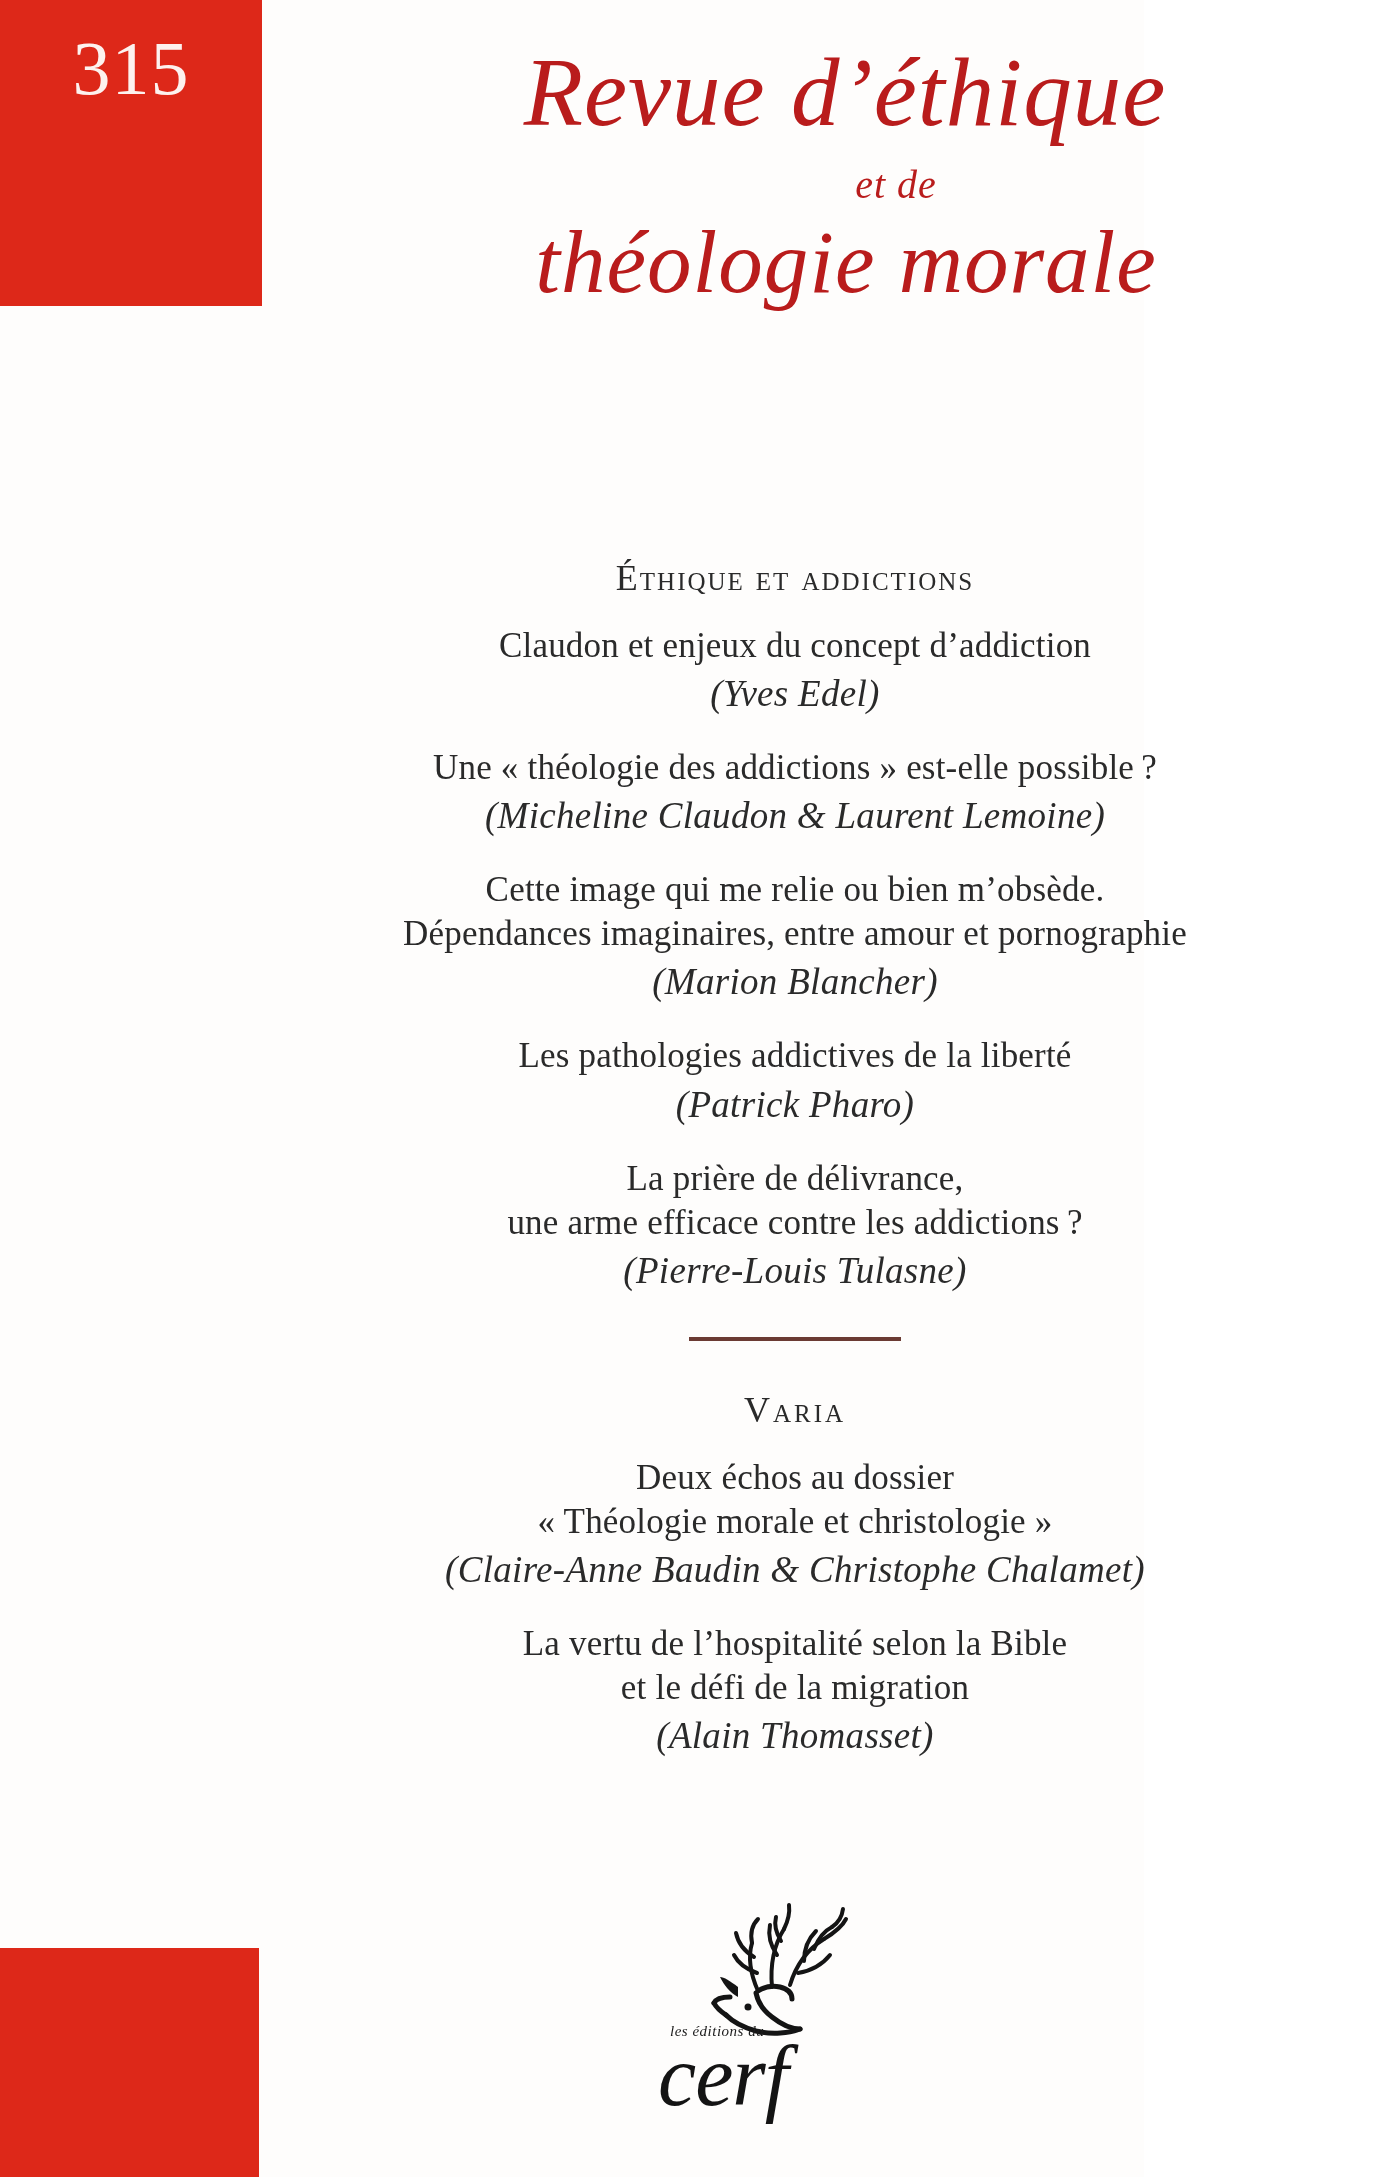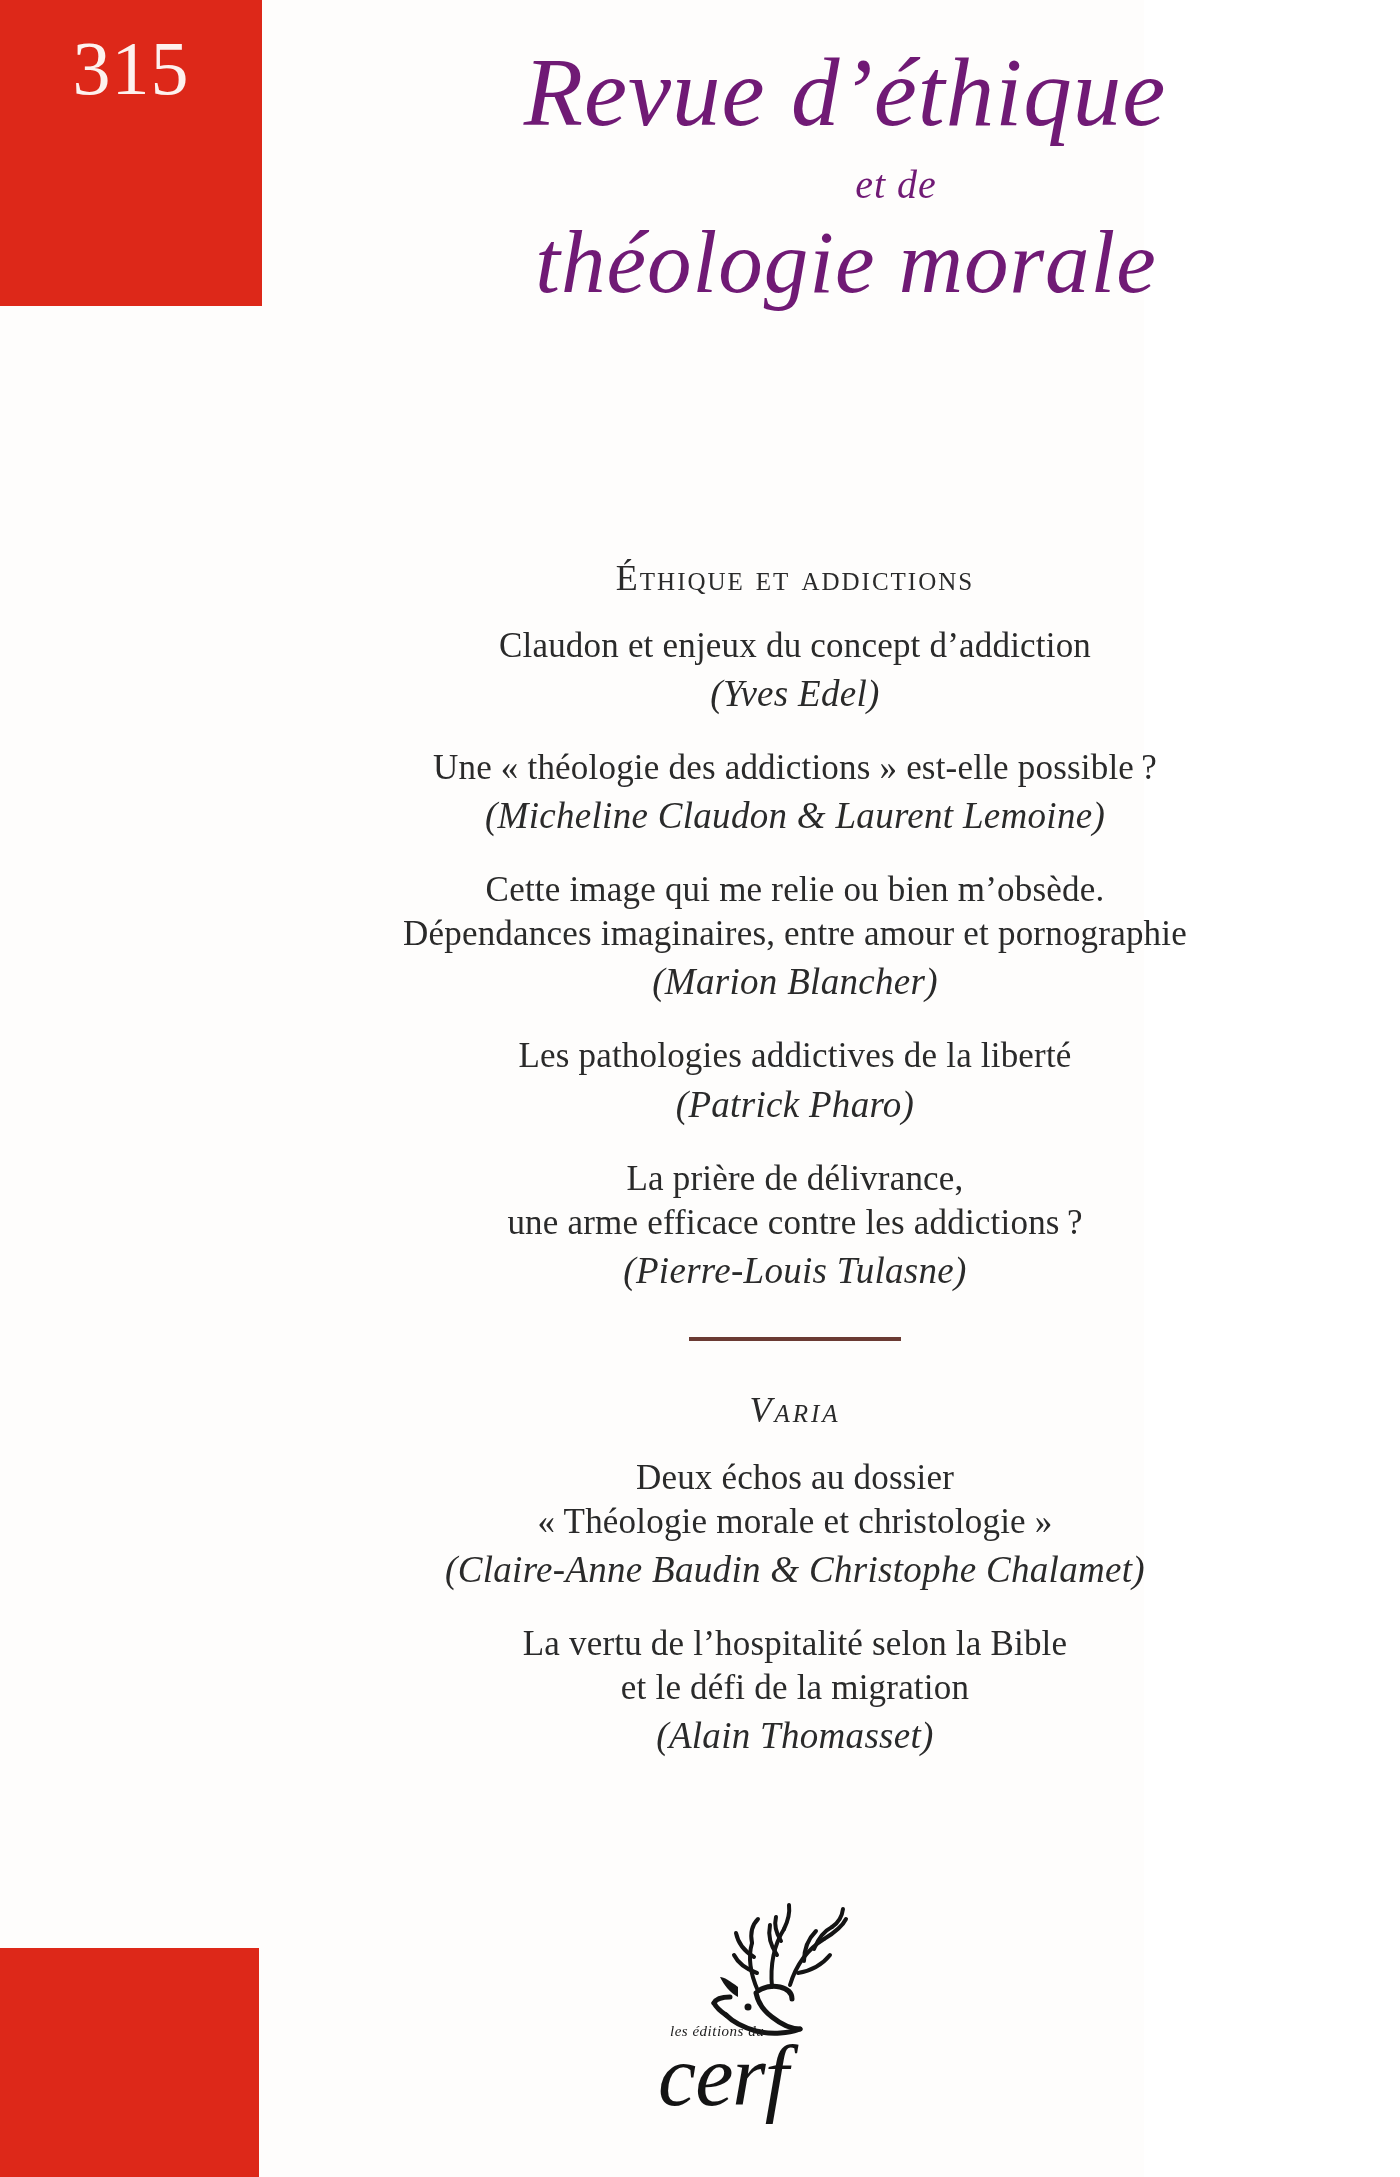--- a/index.html
+++ b/index.html
@@ -57,21 +57,21 @@
     background: #dd2819;
   }
 
   
   .masthead {
     position: absolute;
     left: 262px;
     top: 36px;
     width: 1138px;
     text-align: center;
-    color: #701a75;
+    color: #b91c1c;
     font-family: "Liberation Serif", "DejaVu Serif", serif;
     font-style: italic;
   }
 
   .masthead-line1 {
     font-size: 97px;
     line-height: 1.18;
     letter-spacing: 1px;
     padding-left: 28px;
   }
@@ -103,21 +103,20 @@
 
   .section-heading {
     font-size: 36px;
     line-height: 1.3;
     font-variant: small-caps;
     letter-spacing: 2px;
     margin-bottom: 22px;
   }
 
   .section-heading.italic-caps {
-    font-style: italic;
     letter-spacing: 3px;
   }
 
   .entry {
     margin-bottom: 28px;
   }
 
   .entry-title {
     font-size: 35px;
     line-height: 1.26;

